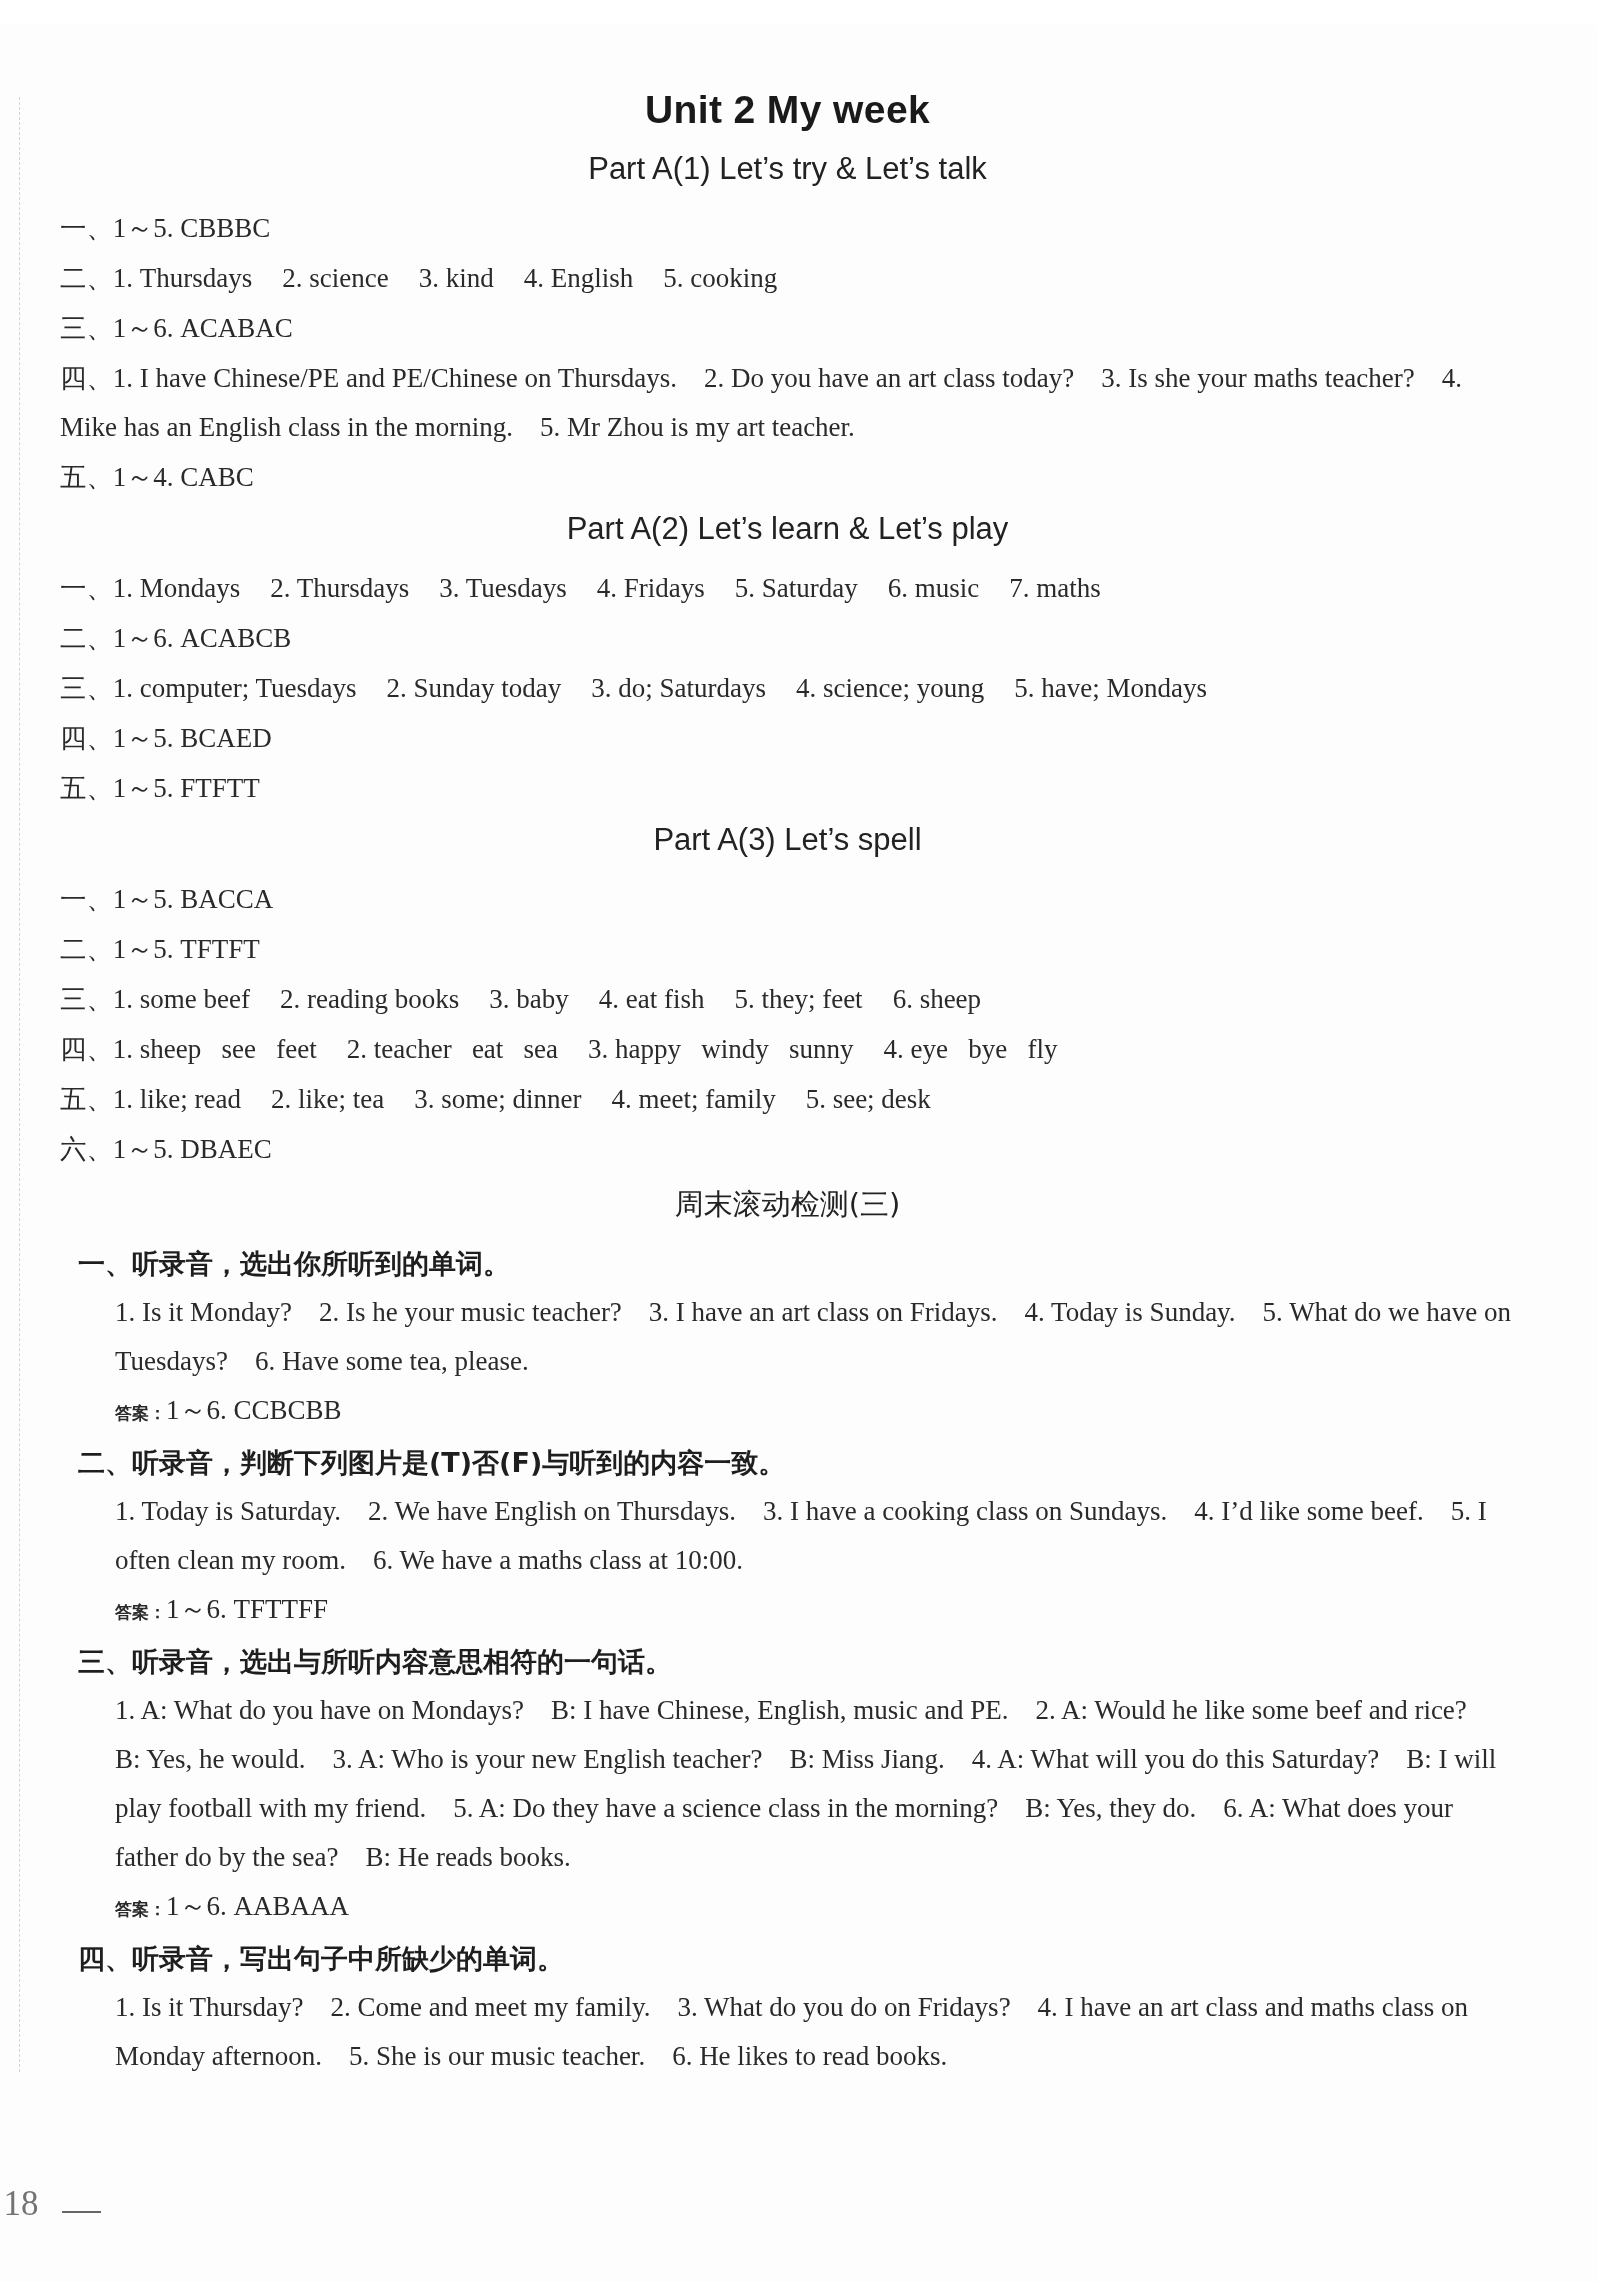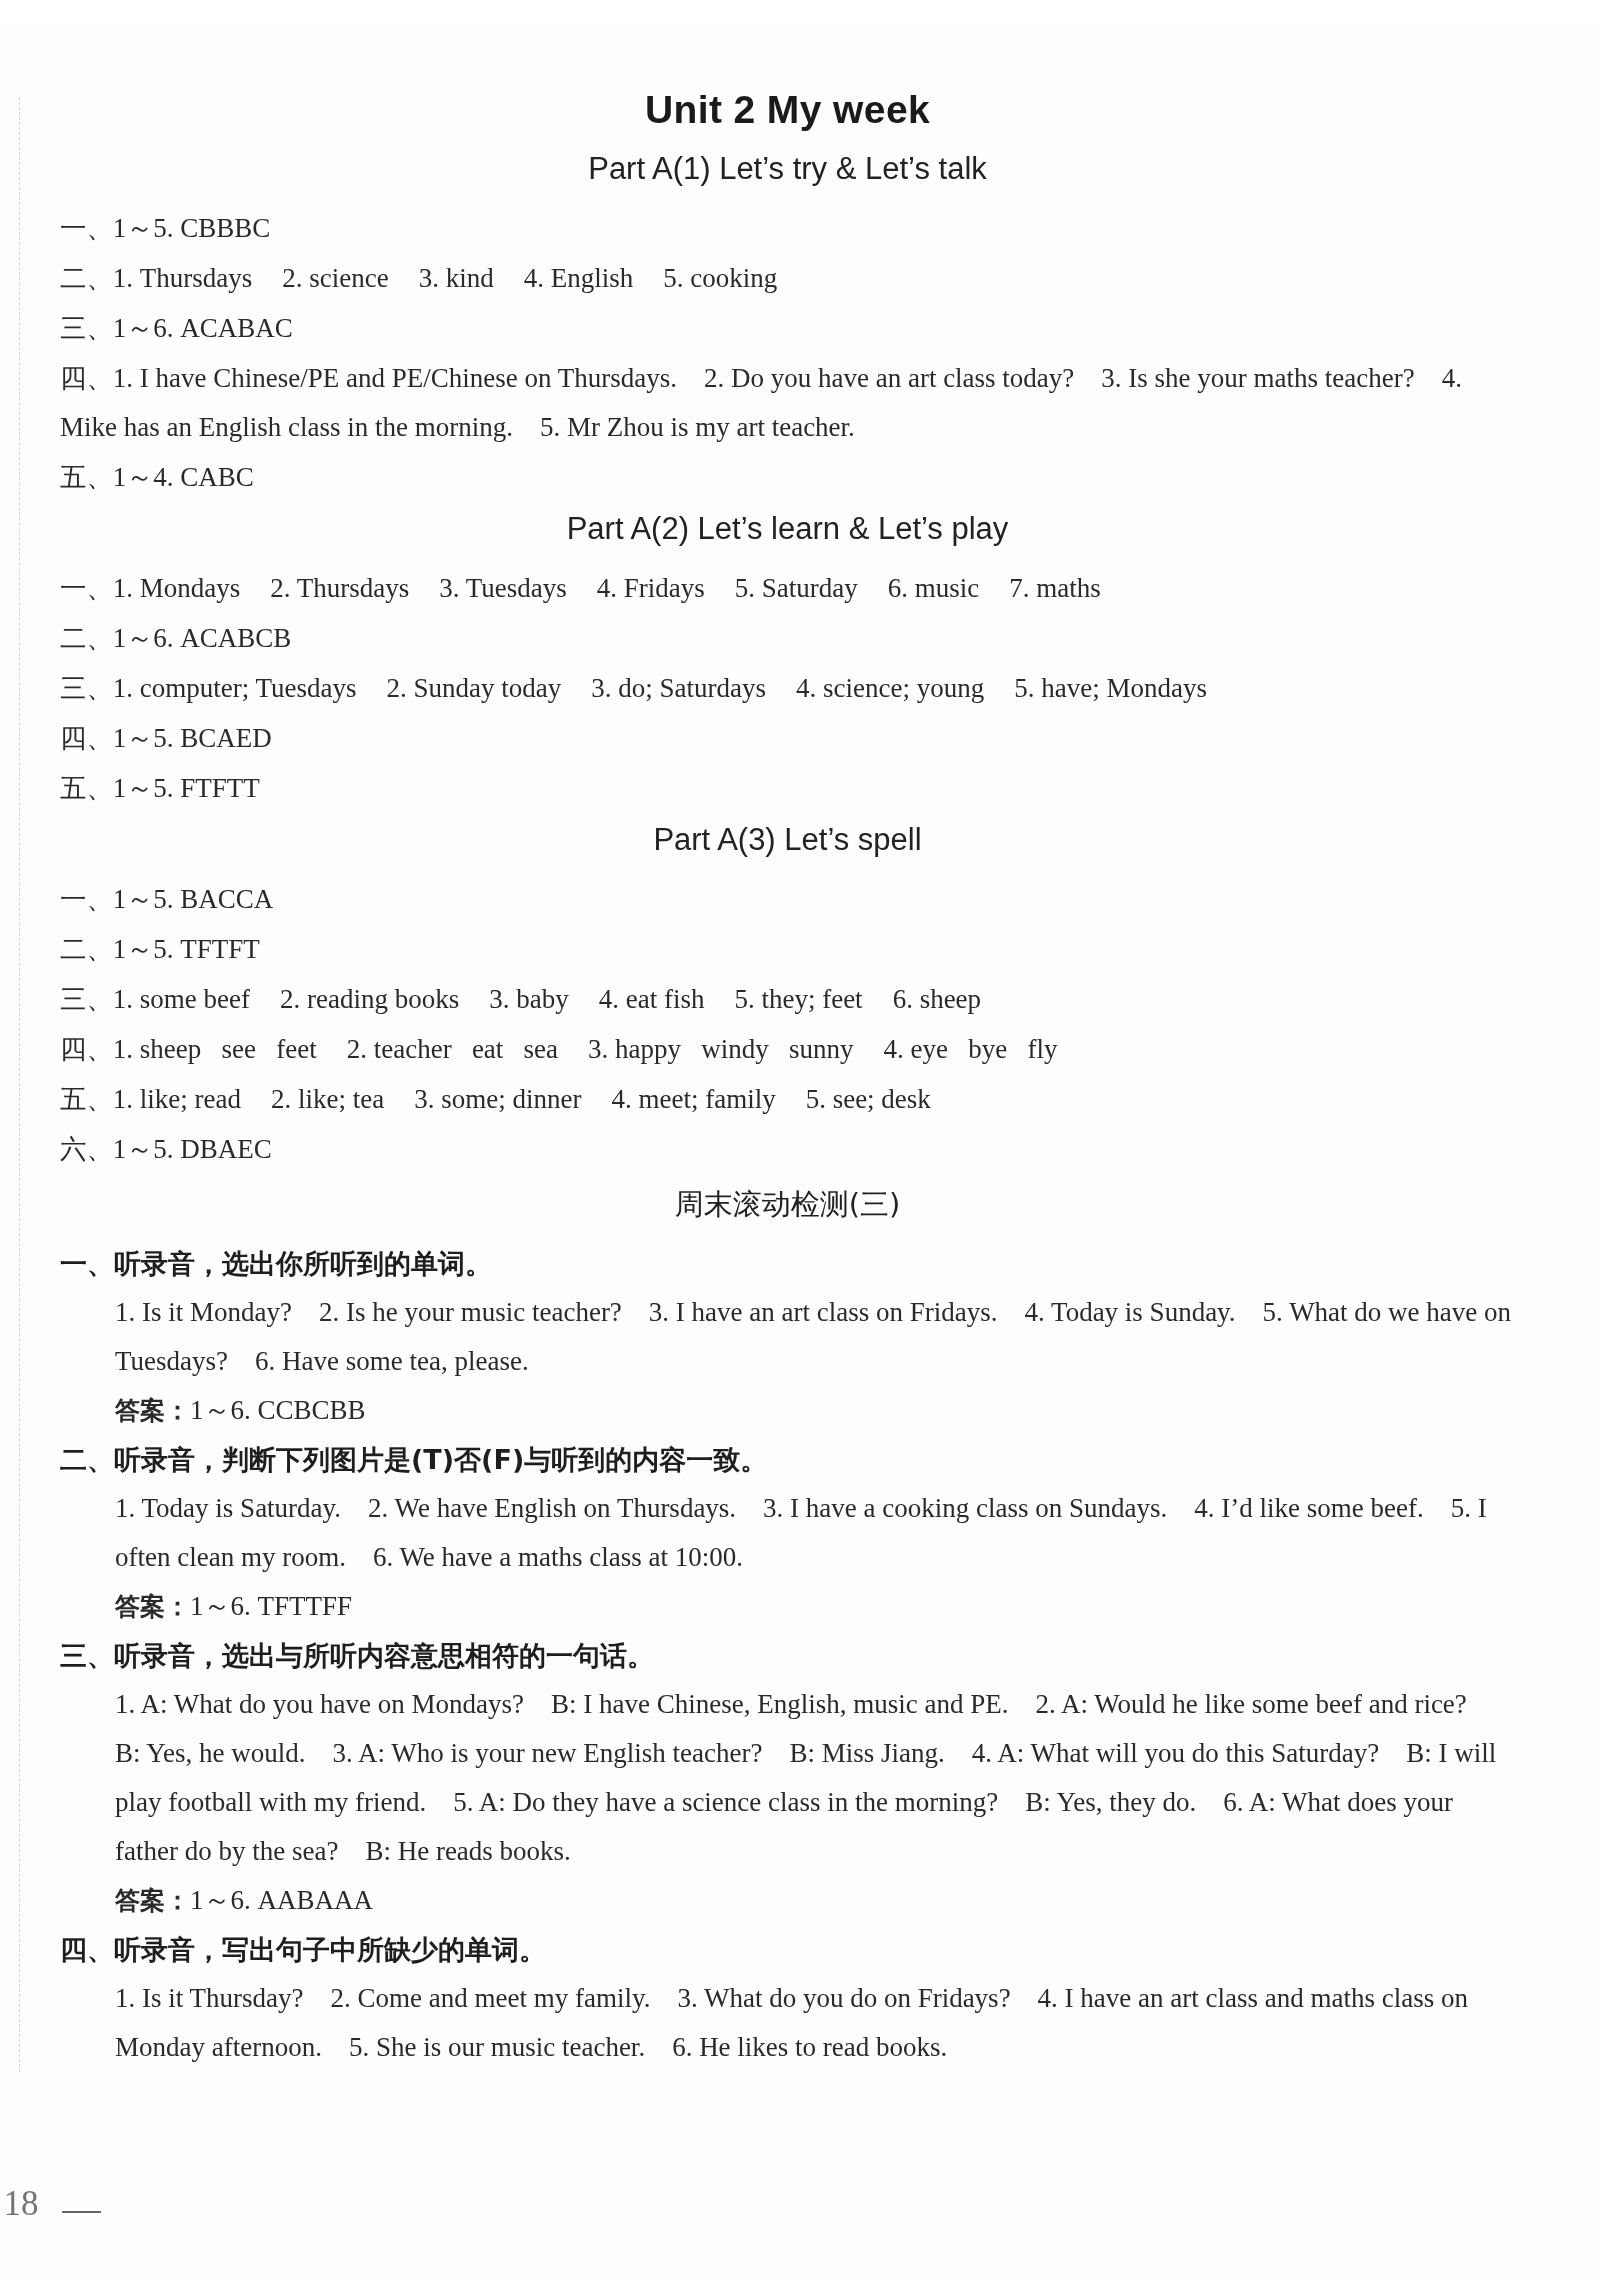--- a/index.html
+++ b/index.html
@@ -53,22 +53,23 @@
   .line.wrap { white-space: normal; }
   .indent { padding-left: 55px; }
   .sec { font-family: "DejaVu Sans", sans-serif; font-size: 26.4px; }
   .item { margin-right: 30px; }
   .cn-head {
     font-family: "DejaVu Sans", sans-serif;
     font-size: 27px;
     font-weight: bold;
     line-height: 49px;
     color: #1e1e1e;
+    margin-left: 18px;
   }
-  .ans-label { font-family: "DejaVu Sans", sans-serif; font-weight: bold; font-size: 25px; }
+  .ans-label { font-family: "DejaVu Sans", sans-serif; font-weight: bold; font-size: 17px; }
   .page-number {
     position: absolute; left: 3.5px; top: 2184px;
     font-family: Liberation Serif, serif;
     font-size: 35px; color: #737373;
   }
   .page-dash {
     position: absolute; left: 62px; top: 2211px; width: 39px; height: 1.8px; background: #666;
   }
 </style>
 </head>

